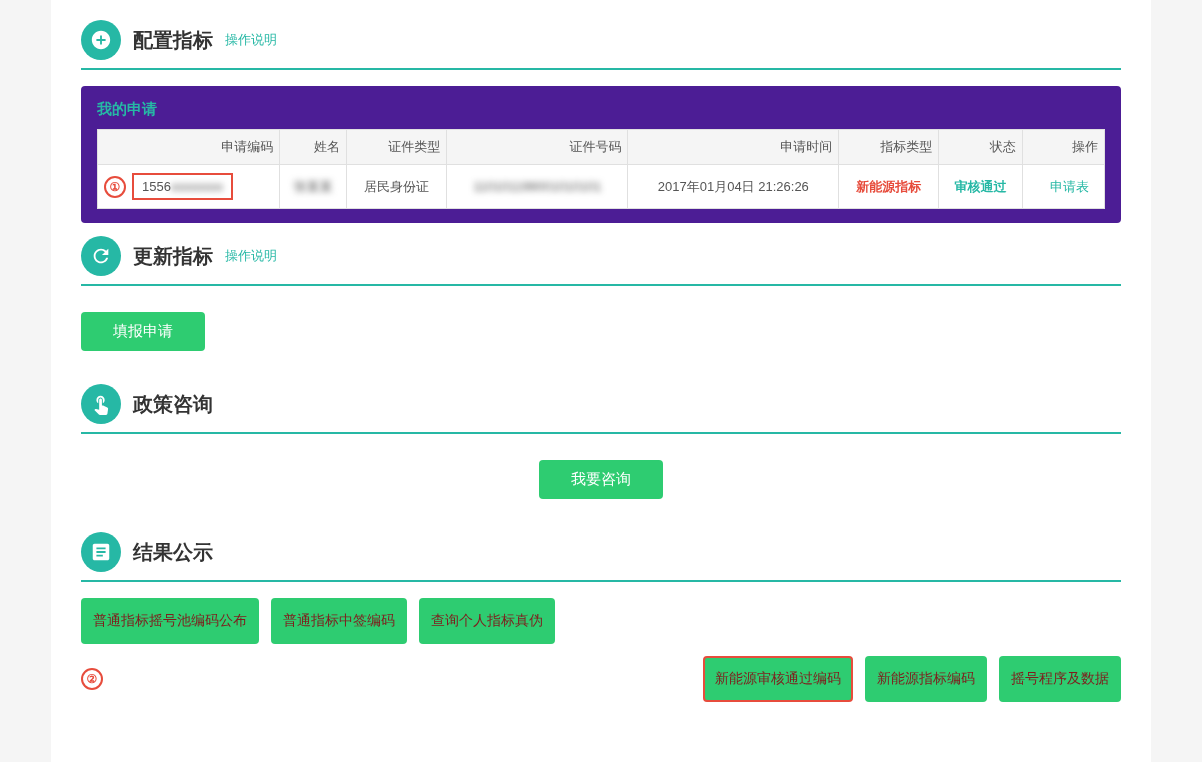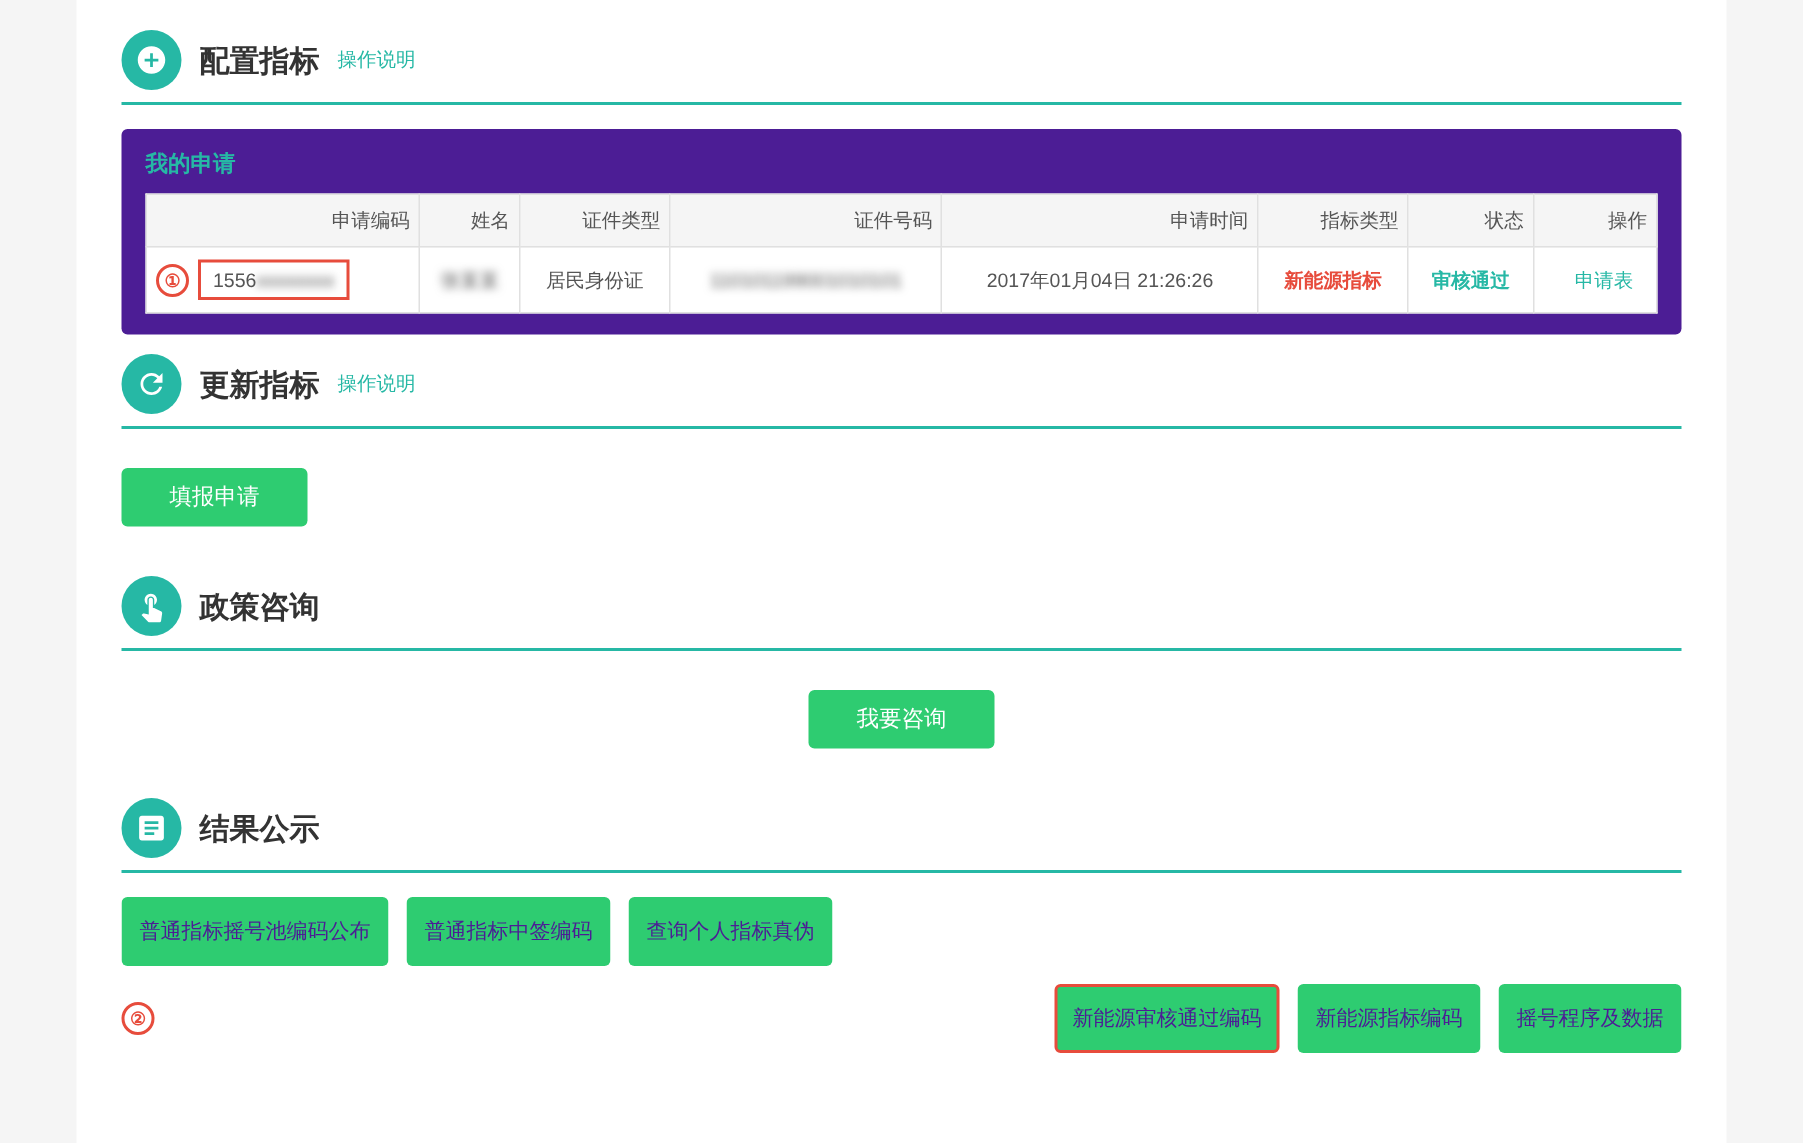--- a/index.html
+++ b/index.html
@@ -141,21 +141,21 @@
       font-family: inherit;
     }
 
     
     .policy-section {
       text-align: center;
       padding: 10px 0 20px;
     }
     .btn-result {
       background: #2ecc71;
-      color: #4c1d95;
+      color: #7f1d1d;
       border: 2px solid transparent;
       padding: 12px 10px;
       font-size: 14px;
       border-radius: 4px;
       cursor: pointer;
       font-family: inherit;
       text-align: center;
     }
     .btn-result.highlighted {
       border: 2px solid #e74c3c;

